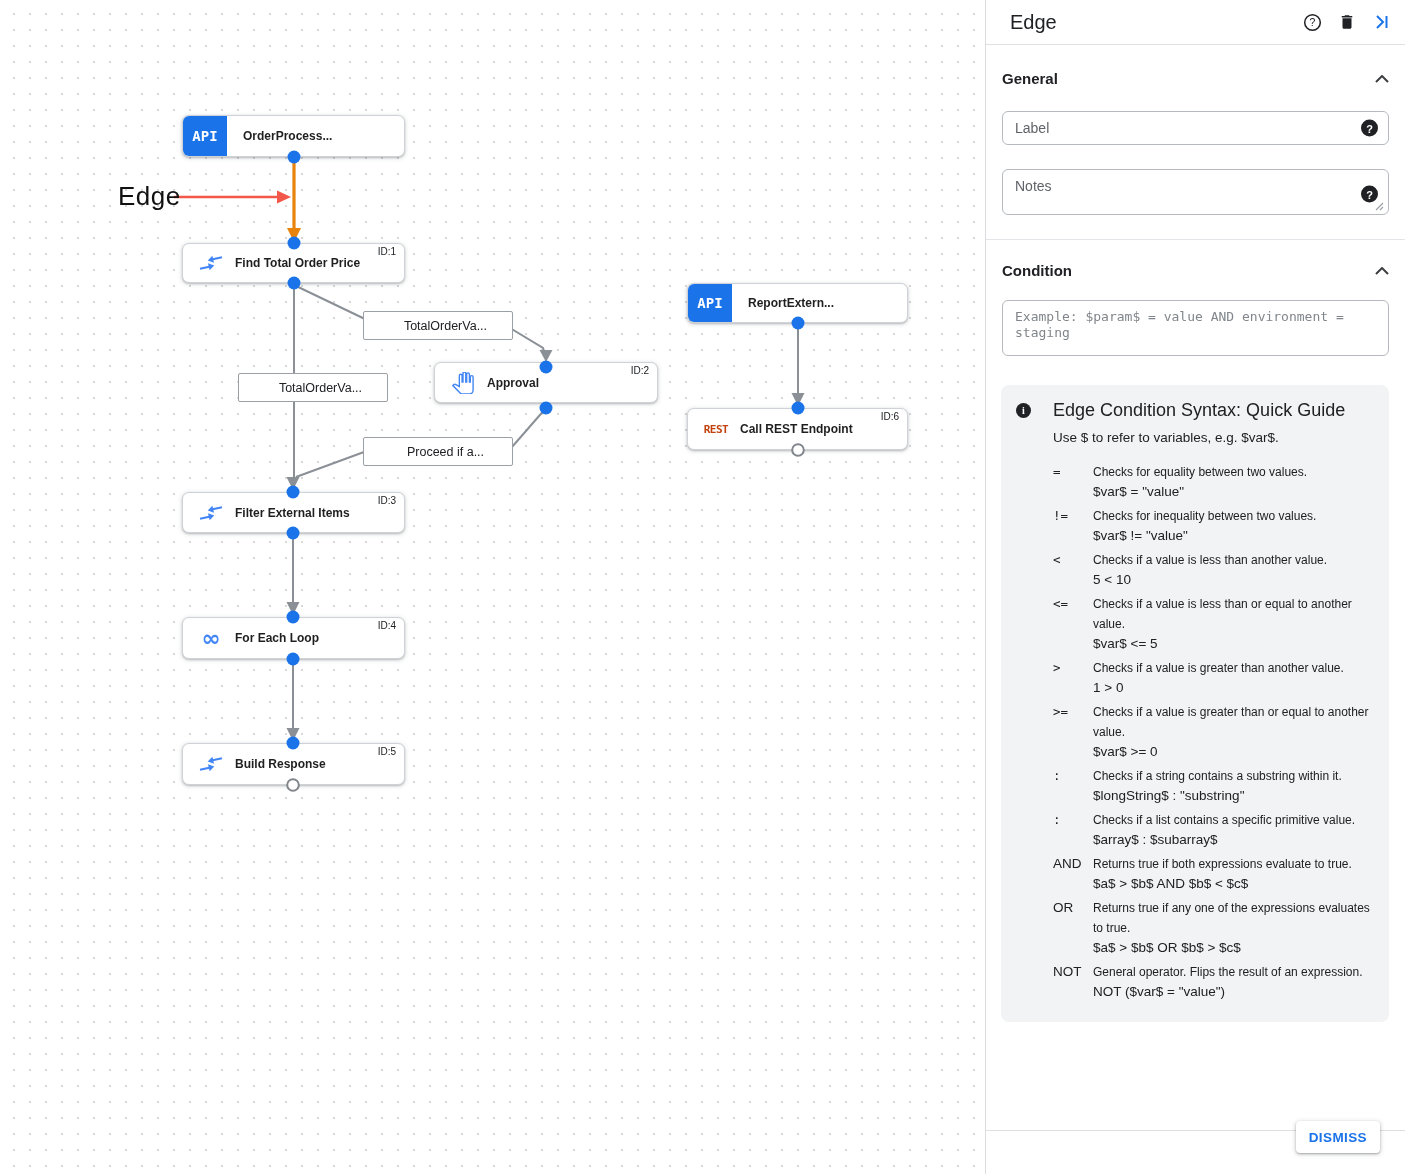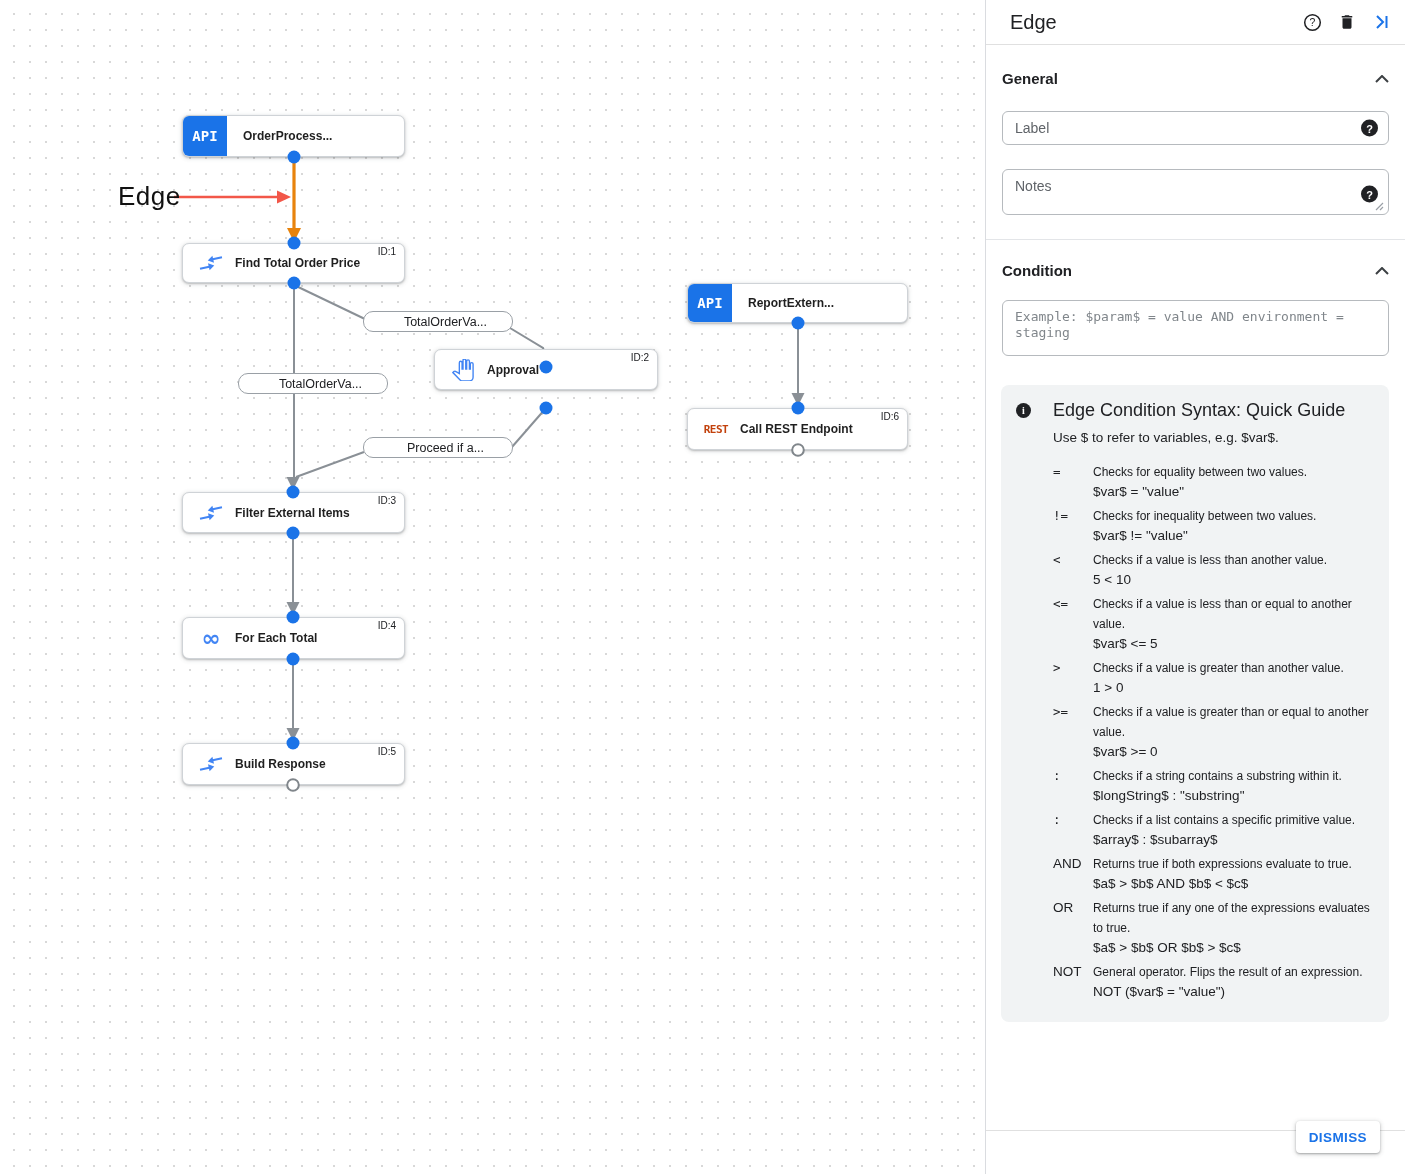--- a/index.html
+++ b/index.html
@@ -21,22 +21,22 @@
   .node-title { font-weight:bold; font-size:12px; color:#1f1f1f; white-space:nowrap; }
   .api-badge { width:44px; align-self:stretch; background:#1a73e8; border-radius:6px 0 0 6px;
     color:#fff; font-family:"DejaVu Sans Mono", monospace; font-weight:bold; font-size:14px;
     display:flex; align-items:center; justify-content:center; margin-right:16px; }
   .node-icon { width:30px; margin-left:13px; margin-right:9px; display:flex; align-items:center; justify-content:center; }
   .node-id { position:absolute; top:2px; right:8px; font-size:10px; color:#202124; font-weight:normal; }
   .rest-badge { font-family:"DejaVu Sans Mono", monospace; font-weight:bold; font-size:11px;
     color:#c2410c; letter-spacing:-0.5px; }
   .inf-icon { font-family:"DejaVu Sans", sans-serif; color:#4285f4; font-size:23px; font-weight:bold; line-height:18px; }
 
-  .edge-label { position:absolute; z-index:3; width:150px; height:21px; background:#fff;
-    border:1px solid #9aa0a6; border-radius:10px; font-size:12.5px; color:#202124;
+  .edge-label { position:absolute; z-index:3; width:150px; height:29px; background:#fff;
+    border:1px solid #9aa0a6; border-radius:2px; font-size:12.5px; color:#202124;
     display:flex; align-items:center; justify-content:center; white-space:nowrap;padding-left:15px; }
 
   .annotation { position:absolute; z-index:3; left:118px; top:181px; font-size:26px;
     font-weight:500; color:#111; letter-spacing:0.5px; }
 
   
   .panel { position:absolute; left:985px; top:0; width:420px; height:1174px; background:#fff;
     border-left:1px solid #dadce0; z-index:5; }
   .panel-header { height:45px; display:flex; align-items:center; padding:0 13px 0 24px;
     border-bottom:1px solid #e0e0e0; }
@@ -134,21 +134,21 @@
           <rect x="1" y="11.2" width="9.5" height="2"></rect>
               <polygon points="10,8.6 10,15.8 15.6,12.2"></polygon>
           <rect x="15.5" y="4.8" width="9.5" height="2"></rect>
               <polygon points="16,2.2 16,9.4 10.4,5.8"></polygon>
         </g>
           </svg>
       </span>
       <div class="node-title">Find Total Order Price</div>
     </div>
 
-    <div class="node" style="left:434px;top:349px;width:224px;height:41px">
+    <div class="node" style="left:434px;top:362px;width:224px;height:41px">
       <span class="node-id">ID:2</span>
       <span class="node-icon">
         <svg width="22" height="22" viewBox="0 0 24 24">
             <path fill="#fff" stroke="#4285f4" stroke-width="1.5" d="M23 5.5V20c0 2.2-1.8 4-4 4h-7.3c-1.08 0-2.1-.43-2.85-1.19L1 14.83s1.26-1.23 1.3-1.25c.22-.19.49-.29.79-.29.22 0 .42.06.6.16.04.01 4.31 2.46 4.31 2.46V4c0-.83.67-1.5 1.5-1.5S11 3.17 11 4v7h1V1.5c0-.83.67-1.5 1.5-1.5S15 .67 15 1.5V11h1V2.5c0-.83.67-1.5 1.5-1.5s1.5.67 1.5 1.5V11h1V5.5c0-.83.67-1.5 1.5-1.5s1.5.67 1.5 1.5z"></path>
           </svg>
       </span>
       <div class="node-title">Approval</div>
     </div>
 
     <div class="node" style="left:182px;top:492px;width:223px;height:41px">
@@ -164,21 +164,21 @@
           </svg>
       </span>
       <div class="node-title">Filter External Items</div>
     </div>
 
     <div class="node" style="left:182px;top:617px;width:223px;height:42px">
       <span class="node-id">ID:4</span>
       <span class="node-icon">
           <span class="inf-icon">∞</span>
         </span>
-      <div class="node-title">For Each Total</div>
+      <div class="node-title">For Each Loop</div>
     </div>
 
     <div class="node" style="left:182px;top:743px;width:223px;height:42px">
       <span class="node-id">ID:5</span>
       <span class="node-icon">
         <svg width="26" height="18" viewBox="0 0 26 18">
             <g fill="#4285f4" transform="rotate(-13 13 9)">
           <rect x="1" y="11.2" width="9.5" height="2"></rect>
               <polygon points="10,8.6 10,15.8 15.6,12.2"></polygon>
           <rect x="15.5" y="4.8" width="9.5" height="2"></rect>

